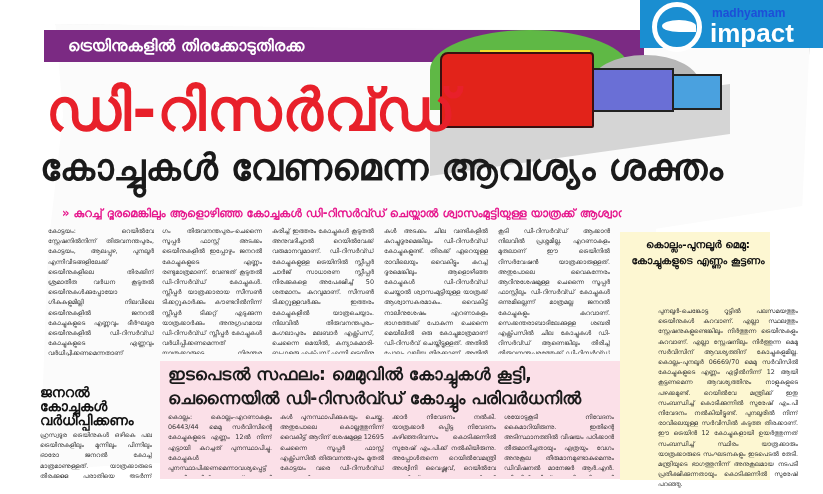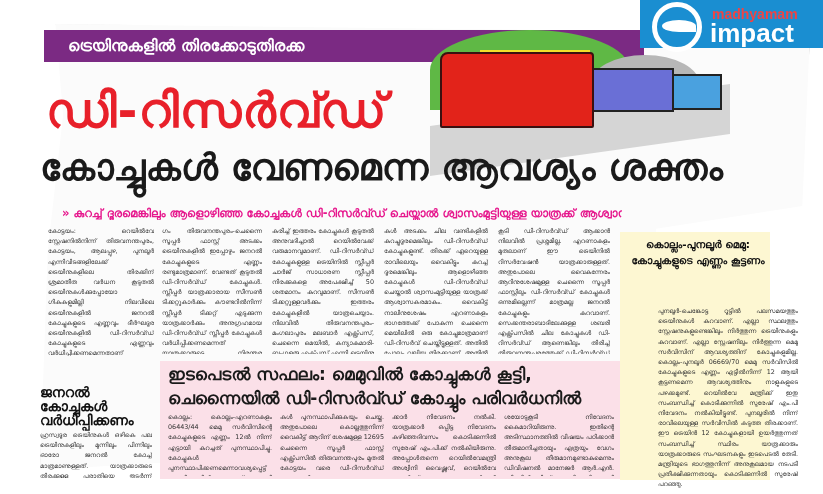--- a/index.html
+++ b/index.html
@@ -6,23 +6,23 @@
   body { width:823px; height:494px; background:#ffffff; position:relative; overflow:hidden;
          font-family:"DejaVu Sans", sans-serif; }
   .clip { position:absolute; left:40px; top:24px; width:770px; height:455px; background:#fbfbfb;
           box-shadow: 2px 4px 6px rgba(0,0,0,0.45); clip-path: polygon(2% 0,100% 2%,99% 40%,80% 45%,82% 100%,60% 97%,40% 99%,20% 96%,0 98%,1% 50%,3% 20%); }
   .kicker { position:absolute; left:44px; top:30px; width:600px; height:32px; background:#7b2a83;
             color:#fff; font-size:16px; font-weight:bold; line-height:32px; padding-left:24px; box-sizing:border-box; }
   .logo { position:absolute; left:640px; top:0; width:183px; height:48px; background:#1a8ed1; }
   .logo-circle { position:absolute; left:652px; top:2px; width:50px; height:50px; border:5px solid #fff; border-radius:50%;
                  box-sizing:border-box; background:#1a8ed1; }
   .logo-bird { position:absolute; left:662px; top:20px; width:34px; height:12px; background:#fff; border-radius:50% 50% 0 50%; }
-  .logo-text-top { position:absolute; left:712px; top:6px; color:#ef4444; font-size:14px; font-weight:bold; font-family:"Liberation Sans",sans-serif; }
+  .logo-text-top { position:absolute; left:712px; top:6px; color:#1d4ed8; font-size:12px; font-weight:bold; font-family:"Liberation Sans",sans-serif; }
   .logo-text-bottom { position:absolute; left:710px; top:18px; color:#fff; font-size:26px; font-weight:bold; font-family:"Liberation Sans",sans-serif; }
-  .headline-red { position:absolute; left:46px; top:82px; color:#e8202a; font-size:48px; font-weight:bold; line-height:56px; letter-spacing:1px; }
+  .headline-red { position:absolute; left:46px; top:82px; color:#e8202a; font-size:58px; font-weight:bold; line-height:56px; letter-spacing:1px; }
   .headline-black { position:absolute; left:40px; top:142px; color:#1a1a1a; font-size:37px; font-weight:bold; line-height:52px; }
   .hill { position:absolute; left:430px; top:30px; width:200px; height:80px; background:#5fb845; border-radius:60% 60% 0 0; }
   .rock { position:absolute; left:590px; top:55px; width:110px; height:60px; background:#b7b7b7; border-radius:50% 50% 0 0; }
   .ground { position:absolute; left:430px; top:105px; width:300px; height:50px; background:#d5d5d5; transform:skewY(-8deg); }
   .loco { position:absolute; left:440px; top:52px; width:150px; height:72px; background:#e2231a; border:2px solid #3a1010; border-radius:8px 4px 2px 2px; }
   .loco-roof { position:absolute; left:480px; top:50px; width:110px; height:10px; background:#f2e02a; }
   .coach1 { position:absolute; left:590px; top:68px; width:80px; height:40px; background:#6a6fd6; border:2px solid #222; }
   .coach2 { position:absolute; left:668px; top:74px; width:50px; height:32px; background:#4aa1df; border:2px solid #222; }
   .sub { position:absolute; left:62px; top:206px; color:#e6178d; font-size:11.5px; font-weight:bold; width:560px; white-space:nowrap; overflow:hidden; }
   .col { position:absolute; font-size:6.4px; line-height:10.2px; color:#333; text-align:justify; overflow:hidden; }

